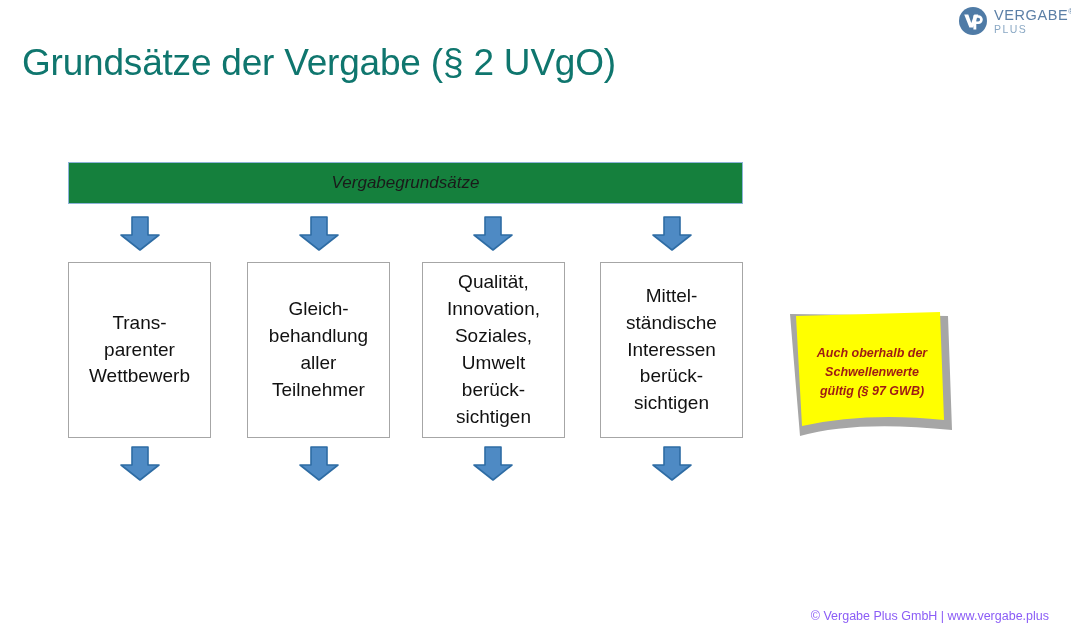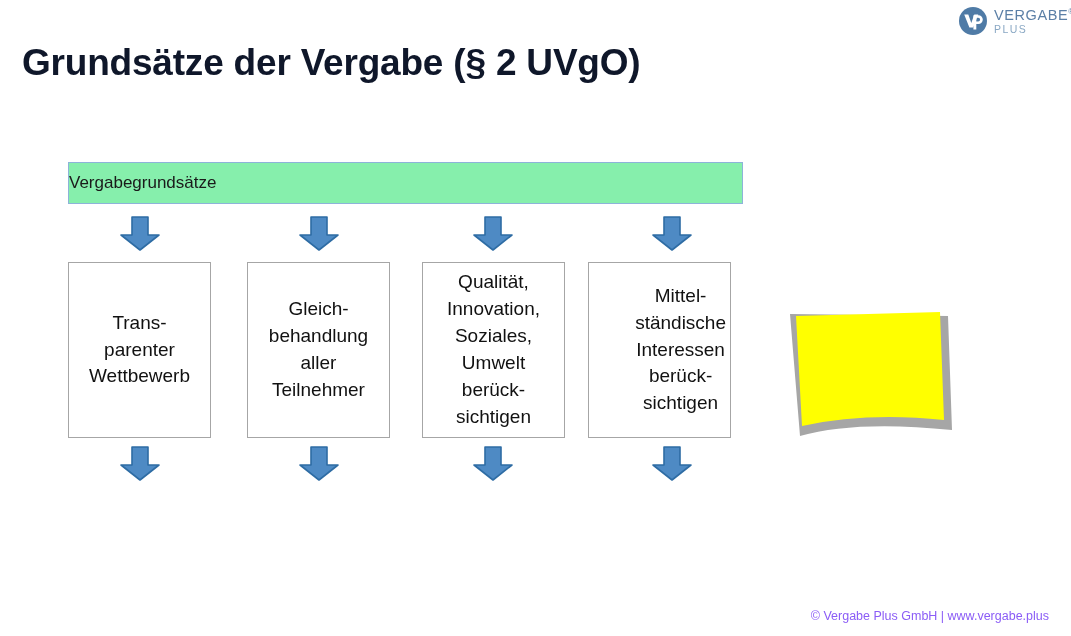--- a/index.html
+++ b/index.html
@@ -58,42 +58,43 @@
     color: #8aa8c4;
     margin-top: 1px;
   }
 
   
   #title {
     position: absolute;
     left: 22px;
     top: 42px;
     font-size: 37px;
-    color: #0f172a;
+    color: #0f766e;
     letter-spacing: -0.2px;
     white-space: nowrap;
-    font-weight: bold;
   }
 
   
   #diagram { position: absolute; left: 0; top: 0; width: 1071px; height: 636px; }
 
   .top-box {
     position: absolute;
     left: 68px;
     top: 162px;
     width: 675px;
     height: 42px;
     box-sizing: border-box;
-    background: #86efac;
+    background: #15803d;
     border: 1.5px solid #8db3d9;
     display: flex;
     align-items: center;
+    justify-content: center;
     font-size: 17px;
     color: #1a1a1a;
+    font-style: italic;
   }
 
   .bottom-box {
     position: absolute;
     left: 68px;
     top: 491px;
     width: 675px;
     height: 42px;
     box-sizing: border-box;
     background: #f7cdab;
@@ -118,21 +119,21 @@
     justify-content: center;
     text-align: center;
     font-size: 19px;
     line-height: 1.42;
     color: #111111;
     padding: 2px 4px;
   }
   .mid-box.b1 { left: 68px; }
   .mid-box.b2 { left: 247px; }
   .mid-box.b3 { left: 422px; }
-  .mid-box.b4 { left: 588px; justify-content: flex-end; }
+  .mid-box.b4 { left: 600px; }
   .mid-box .txt { white-space: pre-line; }
 
   
   .arrow {
     position: absolute;
     width: 42px;
     height: 36px;
   }
   .arrow svg { display: block; width: 42px; height: 36px; }
 
@@ -274,15 +275,18 @@
       </svg>
   </div>
 
 </div>
 
 <div id="note">
   <svg width="176" height="140" viewBox="0 0 176 140">
     <path d="M4 6 L14 128 Q70 112 166 122 L162 8 Z" fill="#a6a6a6"></path>
     <path d="M10 8 L154 4 L158 112 Q80 104 16 118 Z" fill="#ffff00"></path>
   </svg>
+  <div class="note-text">Auch oberhalb der
+Schwellenwerte
+gültig (§ 97 GWB)</div>
 </div>
 
 <div id="footer">© Vergabe Plus GmbH | www.vergabe.plus</div>
 
 </body></html>

